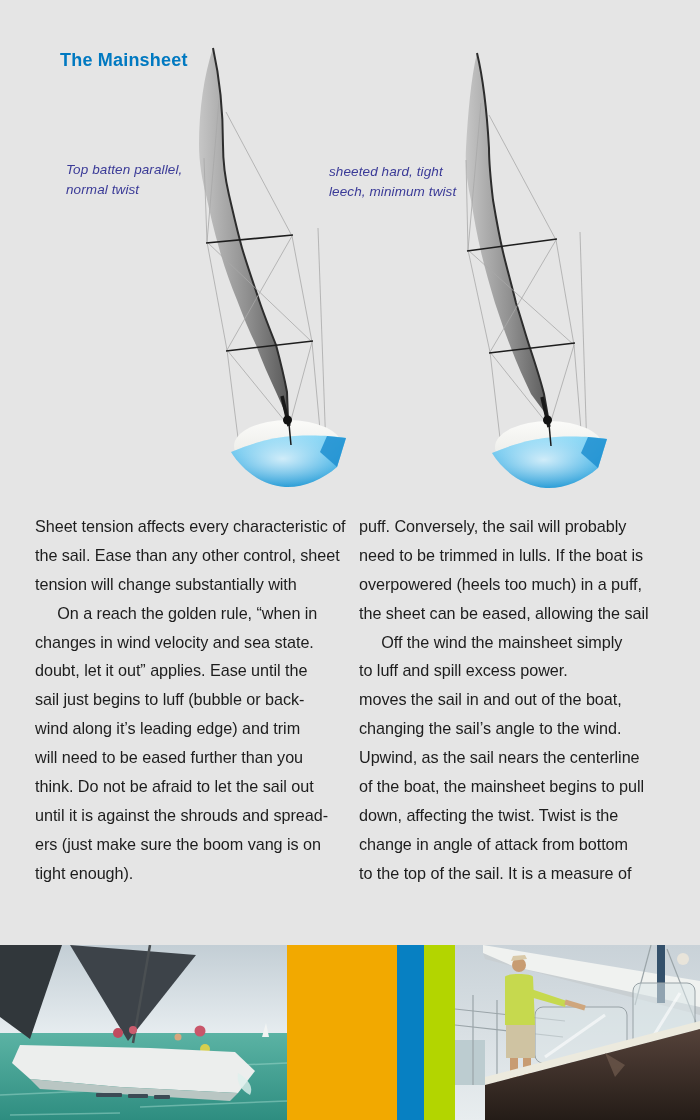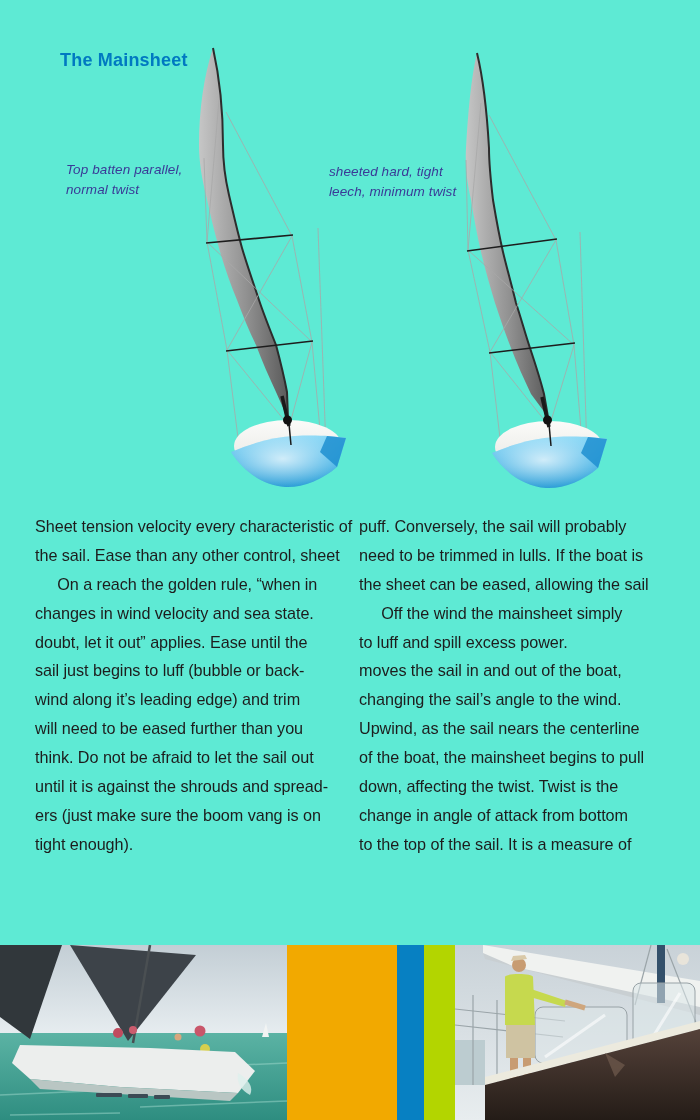--- a/index.html
+++ b/index.html
@@ -1,17 +1,17 @@
 <!DOCTYPE html>
 <html><head>
 <meta charset="utf-8">
 <style>
   html,body{margin:0;padding:0;background:#ffffff;}
   .page{
-    position:relative;width:700px;height:1120px;background:#5eead4;overflow:hidden;
+    position:relative;width:700px;height:1120px;background:#e5e5e5;overflow:hidden;
     font-family:"Liberation Sans","DejaVu Sans",sans-serif;
   }
   .page-title{
     position:absolute;left:60px;top:50px;
     font-size:18px;font-weight:bold;letter-spacing:.2px;
   }
   .diagram-svg{position:absolute;left:0;top:0;width:700px;height:500px;}
   .caption{
     position:absolute;font-size:13.5px;font-style:italic;line-height:20px;
     letter-spacing:.1px;
@@ -136,37 +136,39 @@
       <div class="line">Top batten parallel,</div>
       <div class="line">normal twist</div>
     </div>
 
   <div class="caption right" style="color: rgb(58, 58, 151);">
       <div class="line">sheeted hard, tight</div>
       <div class="line">leech, minimum twist</div>
     </div>
 
   <div class="col left">
-      <div class="line">Sheet tension velocity every characteristic of</div>
+      <div class="line">Sheet tension affects every characteristic of</div>
       <div class="line">the sail. Ease than any other control, sheet</div>
+      <div class="line">tension will change substantially with</div>
       <div class="line">&nbsp;&nbsp;&nbsp;&nbsp;&nbsp;On a reach the golden rule, “when in</div>
       <div class="line">changes in wind velocity and sea state.</div>
       <div class="line">doubt, let it out” applies. Ease until the</div>
       <div class="line">sail just begins to luff (bubble or back-</div>
       <div class="line">wind along it’s leading edge) and trim</div>
       <div class="line">will need to be eased further than you</div>
       <div class="line">think. Do not be afraid to let the sail out</div>
       <div class="line">until it is against the shrouds and spread-</div>
       <div class="line">ers (just make sure the boom vang is on</div>
       <div class="line">tight enough).</div>
     </div>
 
   <div class="col right">
       <div class="line">puff. Conversely, the sail will probably</div>
       <div class="line">need to be trimmed in lulls. If the boat is</div>
+      <div class="line">overpowered (heels too much) in a puff,</div>
       <div class="line">the sheet can be eased, allowing the sail</div>
       <div class="line">&nbsp;&nbsp;&nbsp;&nbsp;&nbsp;Off the wind the mainsheet simply</div>
       <div class="line">to luff and spill excess power.</div>
       <div class="line">moves the sail in and out of the boat,</div>
       <div class="line">changing the sail’s angle to the wind.</div>
       <div class="line">Upwind, as the sail nears the centerline</div>
       <div class="line">of the boat, the mainsheet begins to pull</div>
       <div class="line">down, affecting the twist. Twist is the</div>
       <div class="line">change in angle of attack from bottom</div>
       <div class="line">to the top of the sail. It is a measure of</div>

